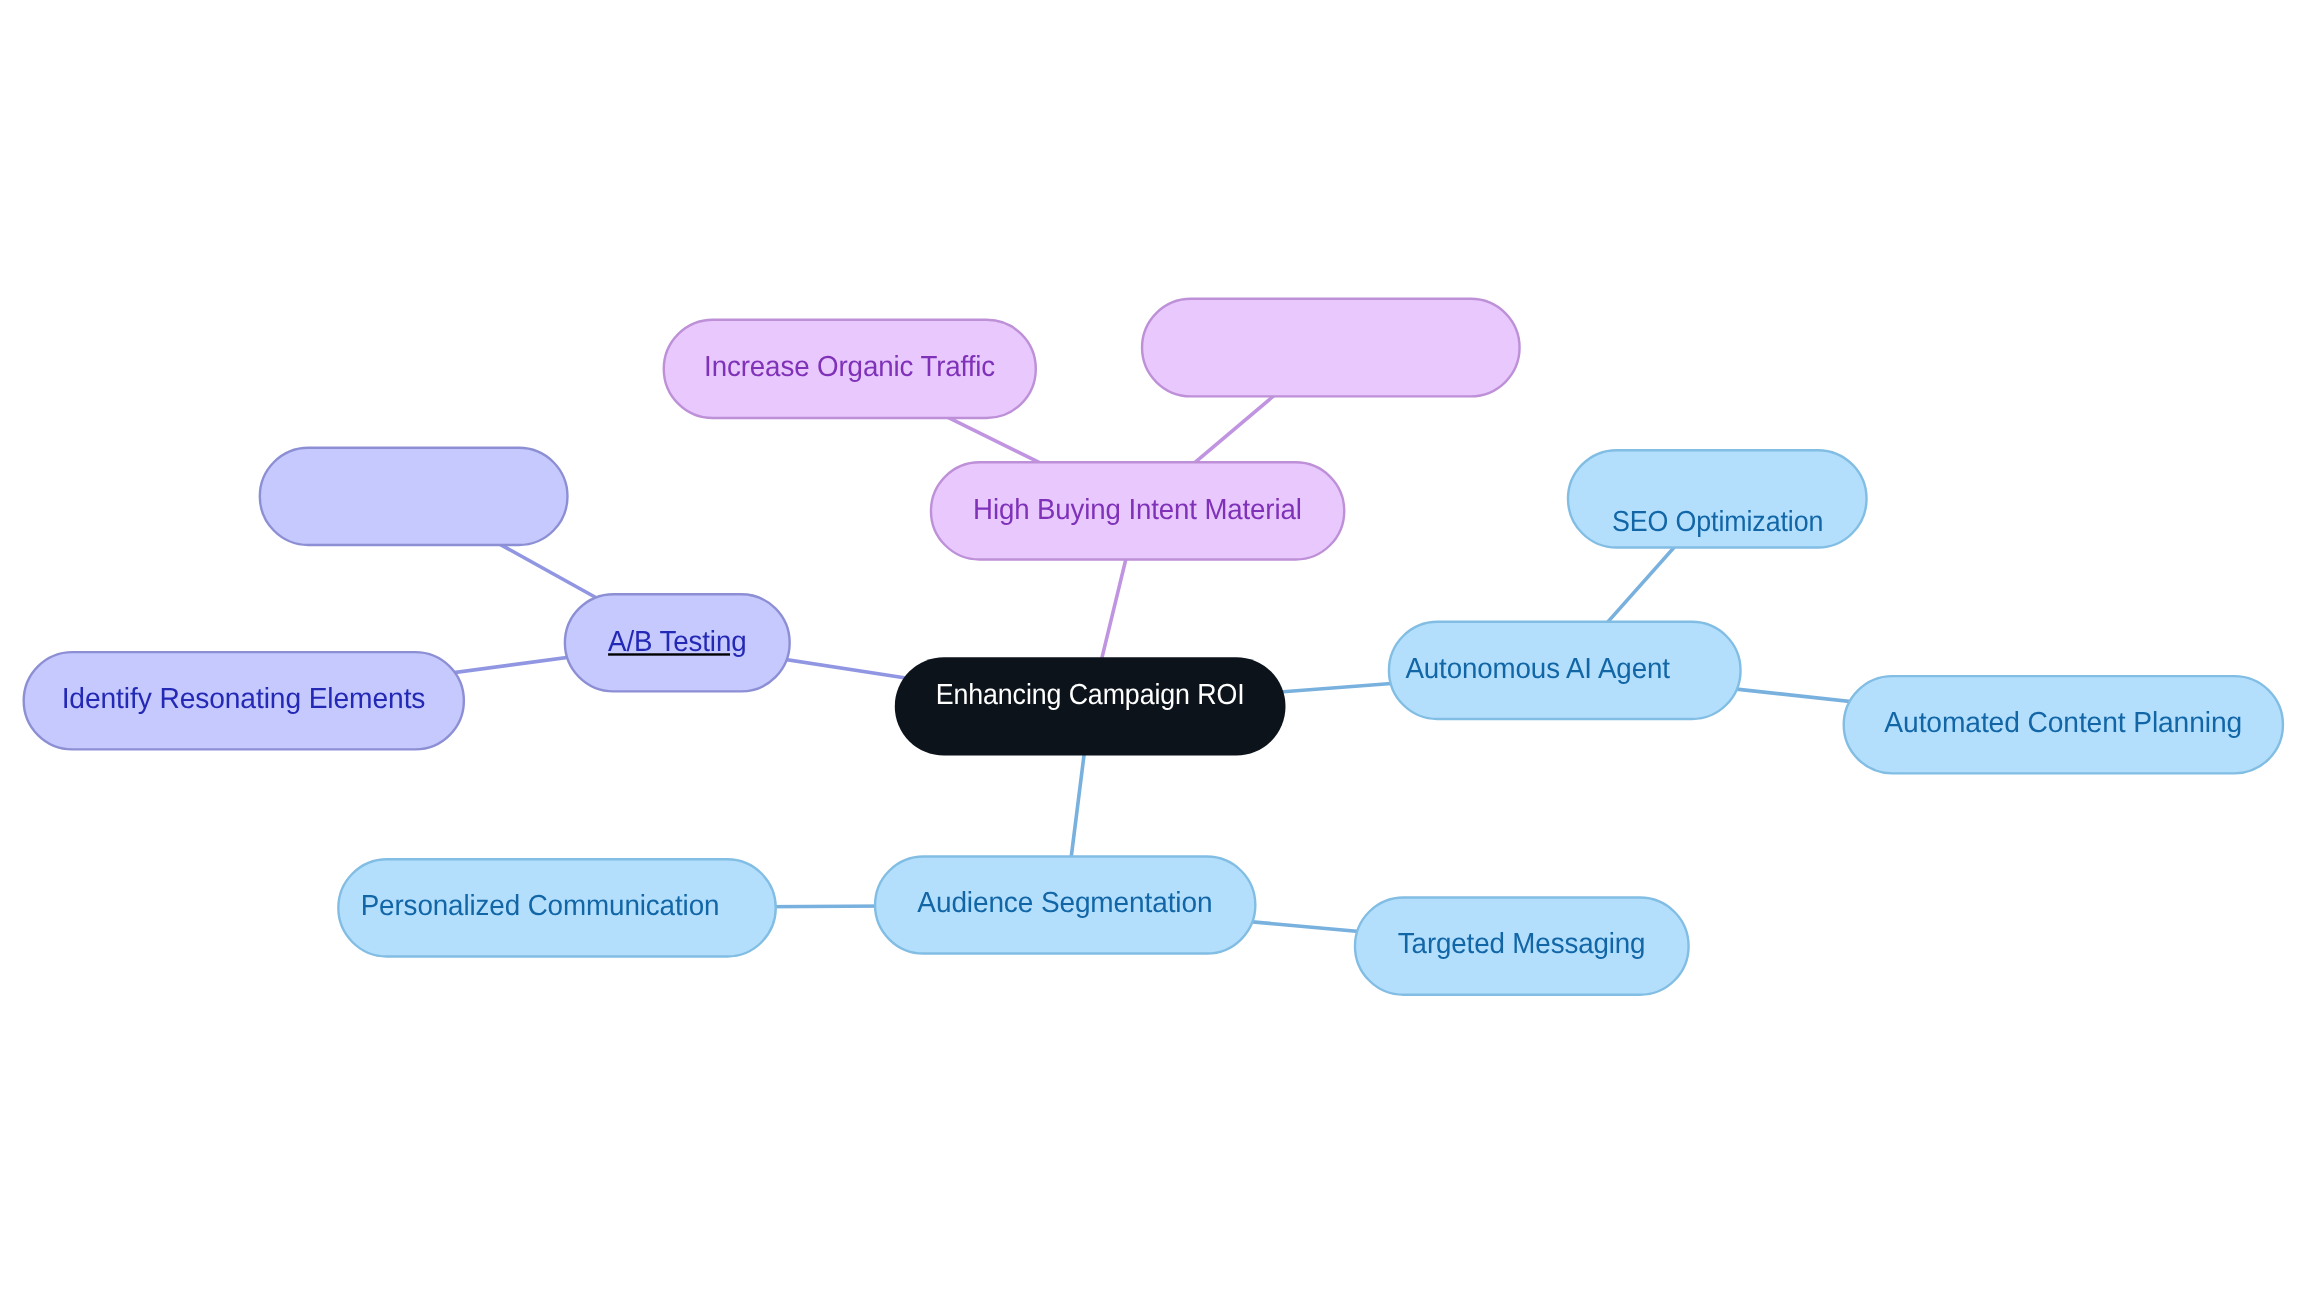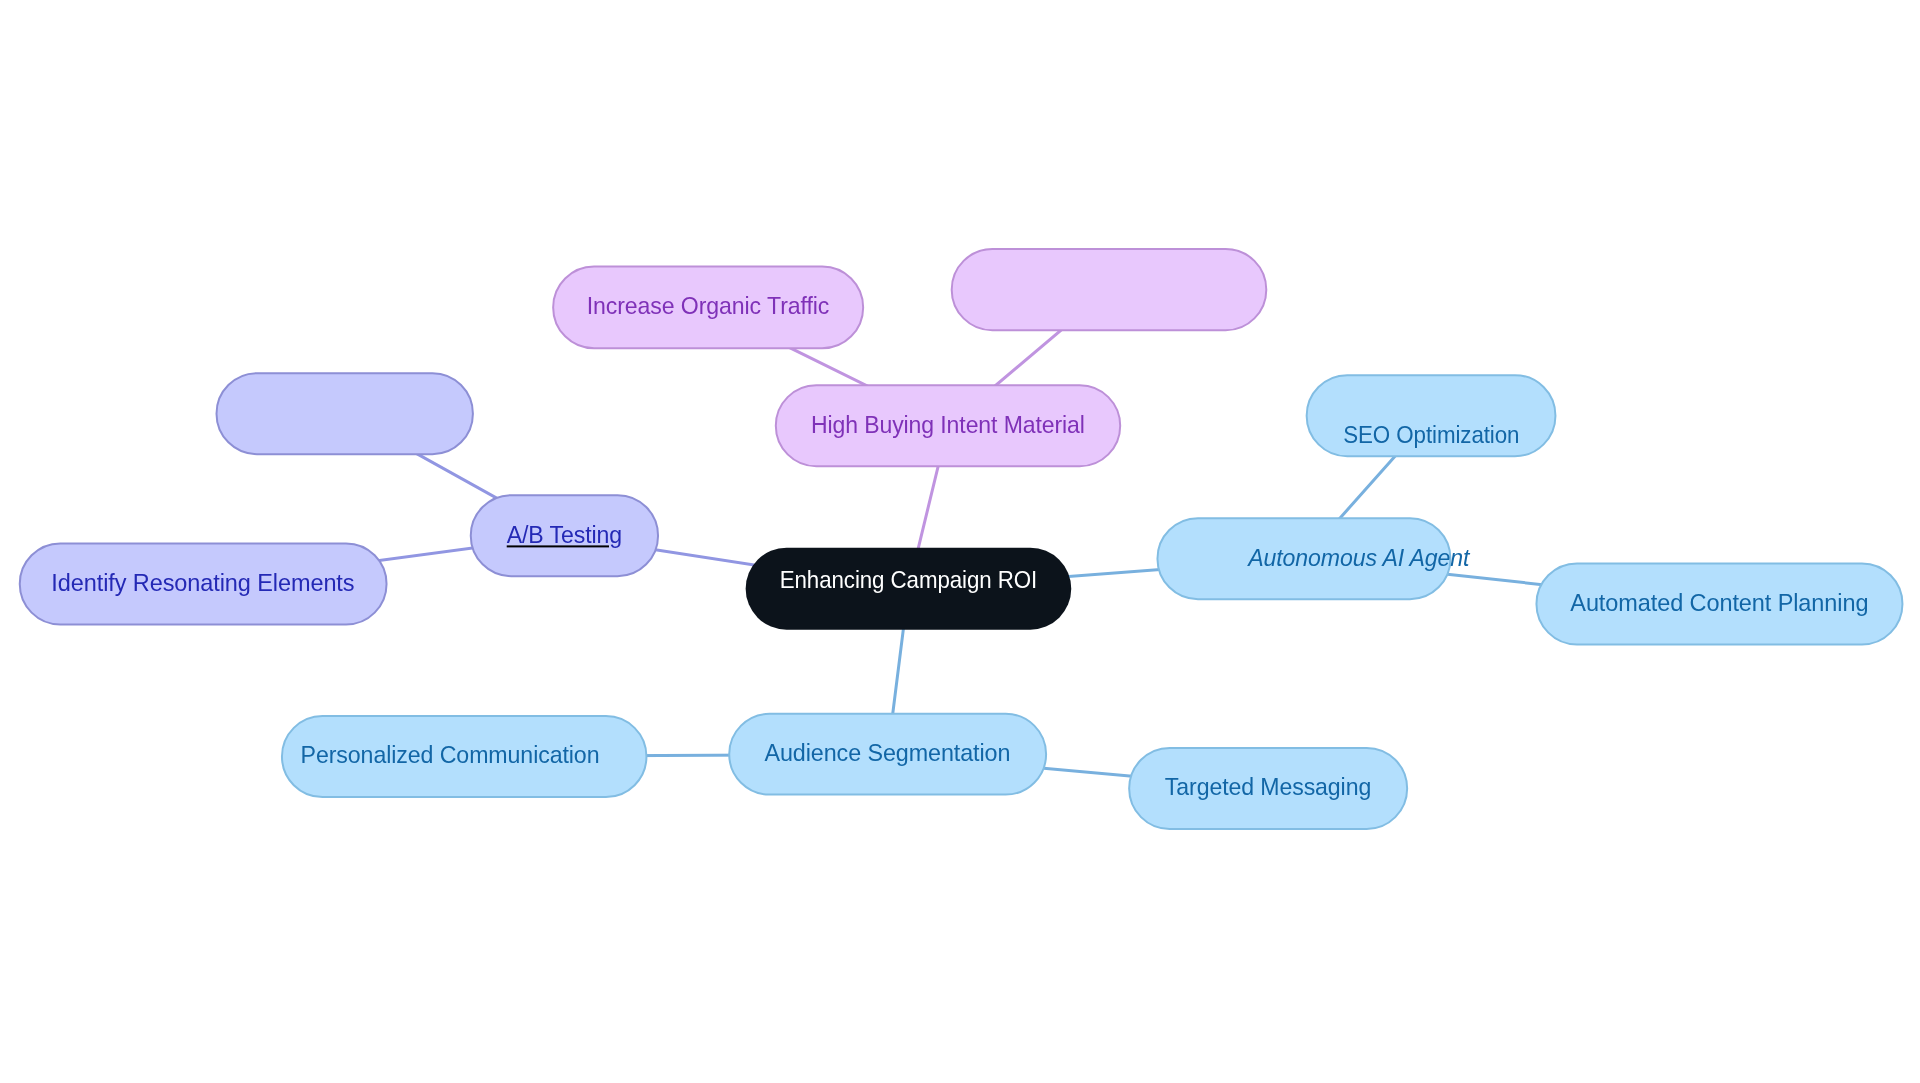--- a/index.html
+++ b/index.html
@@ -91,21 +91,21 @@
     </div>
 
     <div class="node n-indigo" data-node="identify" style="left: 18.75px; top: 542.45px; width: 368.8px; height: 83px;">
       <span class="lbl">Identify Resonating Elements</span>
     </div>
 
     <div class="node n-central" data-node="central" style="left: 745.65px; top: 547.65px; width: 325.6px; height: 67px;">
       <span class="lbl">Enhancing Campaign ROI</span>
     </div>
 
-    <div class="node n-blue" data-node="aiagent" style="left: 1211px; top: 517.15px; width: 295px; height: 83px; font-style: italic;">
+    <div class="node n-blue" data-node="aiagent" style="left: 1134px; top: 517.15px; width: 295px; height: 83px;">
       <span class="lbl">Autonomous AI Agent</span>
     </div>
 
     <div class="node n-blue" data-node="acp" style="left: 1535.45px; top: 562.45px; width: 368px; height: 83px;">
       <span class="lbl">Automated Content Planning</span>
     </div>
 
     <div class="node n-blue" data-node="pcomm" style="left: 267px; top: 715.05px; width: 366.5px; height: 83px;">
       <span class="lbl">Personalized Communication</span>
     </div>

